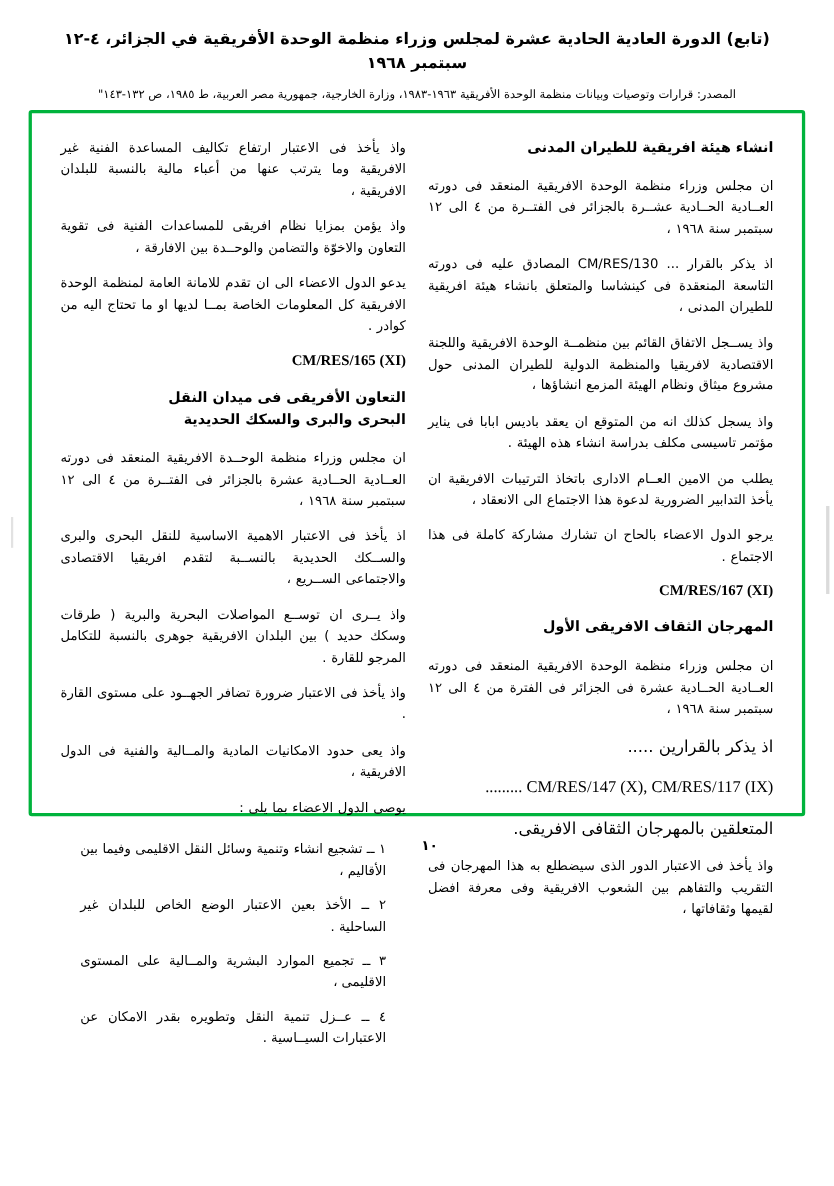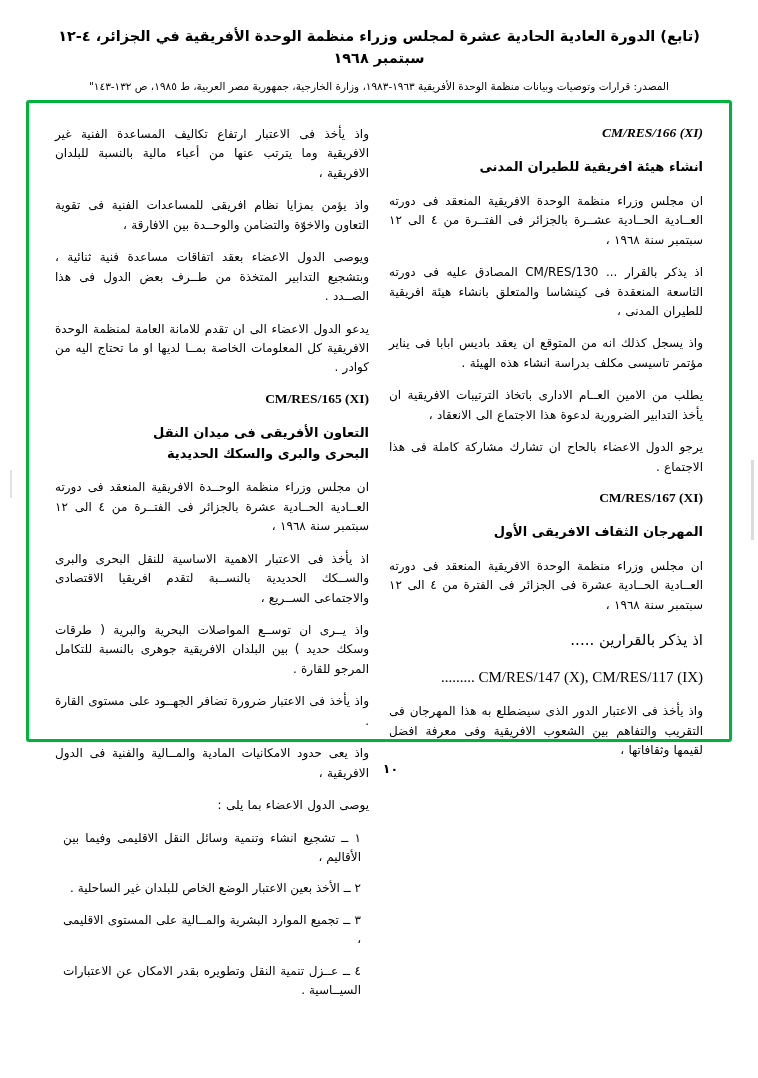--- a/index.html
+++ b/index.html
@@ -108,21 +108,21 @@
     text-align: right;
   }
   .ltr-ref {
     direction: ltr;
     unicode-bidi: embed;
     font-family: "Liberation Serif", "DejaVu Serif", serif;
     font-size: 12.5px;
   }
   ul.numlist {
     list-style: none;
-    margin: 8px;
+    margin: 18px;
     padding: 0;
   }
   ul.numlist li {
     font-size: 12px;
     line-height: 1.62;
     margin: 0 0 12px 0;
     text-align: justify;
     text-align-last: right;
   }
   .page-number {
@@ -165,45 +165,45 @@
   </div>
 
   <div class="side-mark"></div>
   <div class="side-mark2"></div>
 
   <div class="frame">
     <div class="frame-inner">
 
       <div class="col right">
 
-        <div class="res-id">CM/RES/166 (XI)</div>
         <div class="res-heading">انشاء هيئة افريقية للطيران المدنى</div>
 
         <p class="para">ان مجلس وزراء منظمة الوحدة الافريقية المنعقد فى دورته العــادية الحــادية عشــرة بالجزائر فى الفتــرة من ٤ الى ١٢ سبتمبر سنة ١٩٦٨ ،</p>
         <p class="para">اذ يذكر بالقرار ... CM/RES/130 المصادق عليه فى دورته التاسعة المنعقدة فى كينشاسا والمتعلق بانشاء هيئة افريقية للطيران المدنى ،</p>
+        <p class="para">واذ يســجل الاتفاق القائم بين منظمــة الوحدة الافريقية واللجنة الاقتصادية لافريقيا والمنظمة الدولية للطيران المدنى حول مشروع ميثاق ونظام الهيئة المزمع انشاؤها ،</p>
         <p class="para">واذ يسجل كذلك انه من المتوقع ان يعقد باديس ابابا فى يناير مؤتمر تاسيسى مكلف بدراسة انشاء هذه الهيئة .</p>
         <p class="para">يطلب من الامين العــام الادارى باتخاذ الترتيبات الافريقية ان يأخذ التدابير الضرورية لدعوة هذا الاجتماع الى الانعقاد ،</p>
         <p class="para">يرجو الدول الاعضاء بالحاح ان تشارك مشاركة كاملة فى هذا الاجتماع .</p>
 
         <div class="res-id plain">CM/RES/167 (XI)</div>
         <div class="res-heading">المهرجان الثقاف الافريقى الأول</div>
 
         <p class="para">ان مجلس وزراء منظمة الوحدة الافريقية المنعقد فى دورته العــادية الحــادية عشرة فى الجزائر فى الفترة من ٤ الى ١٢ سبتمبر سنة ١٩٦٨ ،</p>
 
         <p class="mono-ref">اذ يذكر بالقرارين ..... </p>
         <p class="mono-ref ltr-ref">CM/RES/147 (X), CM/RES/117 (IX) .........</p>
+        <p class="mono-ref">المتعلقين بالمهرجان الثقافى الافريقى.</p>
 
         <p class="para">واذ يأخذ فى الاعتبار الدور الذى سيضطلع به هذا المهرجان فى التقريب والتفاهم بين الشعوب الافريقية وفى معرفة افضل لقيمها وثقافاتها ،</p>
       </div>
 
       <div class="col left">
 
         <p class="para">واذ يأخذ فى الاعتبار ارتفاع تكاليف المساعدة الفنية غير الافريقية وما يترتب عنها من أعباء مالية بالنسبة للبلدان الافريقية ،</p>
         <p class="para">واذ يؤمن بمزايا نظام افريقى للمساعدات الفنية فى تقوية التعاون والاخوّة والتضامن والوحــدة بين الافارقة ،</p>
-        <p class="para">ويوصى الدول الاعضاء بعقد اتفاقات مساعدة فنية ثنائية ، وبتشجيع التدابير المتخذة من طــرف بعض الدول فى هذا الصــدد .</p>
         <p class="para">يدعو الدول الاعضاء الى ان تقدم للامانة العامة لمنظمة الوحدة الافريقية كل المعلومات الخاصة بمــا لديها او ما تحتاج اليه من كوادر .</p>
 
         <div class="res-id plain">CM/RES/165 (XI)</div>
         <div class="res-heading">
           <span>التعاون الأفريقى فى ميدان النقل</span><br>
           <span>البحرى والبرى والسكك الحديدية</span>
         </div>
 
         <p class="para">ان مجلس وزراء منظمة الوحــدة الافريقية المنعقد فى دورته العــادية الحــادية عشرة بالجزائر فى الفتــرة من ٤ الى ١٢ سبتمبر سنة ١٩٦٨ ،</p>
         <p class="para">اذ يأخذ فى الاعتبار الاهمية الاساسية للنقل البحرى والبرى والســكك الحديدية بالنســبة لتقدم افريقيا الاقتصادى والاجتماعى الســريع ،</p>

